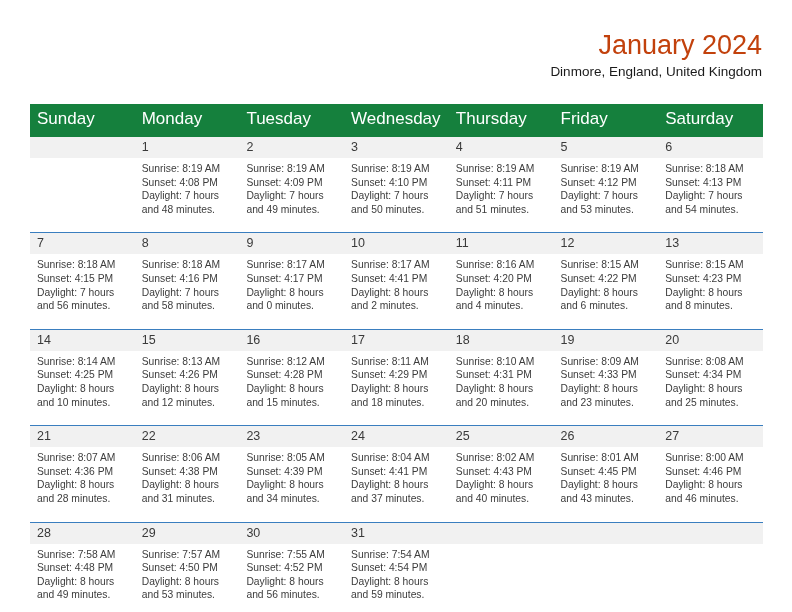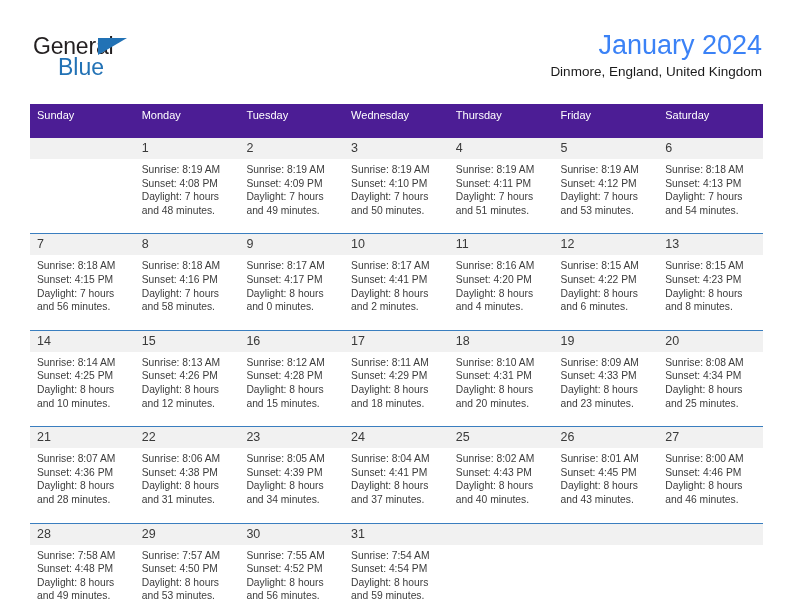--- a/index.html
+++ b/index.html
@@ -65,21 +65,21 @@
     font-weight: 400;
   }
   .title-block {
     position: absolute;
     right: 0;
     top: 0;
     text-align: right;
   }
   .cal-title {
     font-size: 27px;
-    color: #3b82f6;
+    color: #c2410c;
     line-height: 34px;
     white-space: nowrap;
     font-weight: 400;
   }
   .cal-subtitle {
     font-size: 13.5px;
     color: #1a1a1a;
     line-height: 20px;
     margin-top: 0;
     white-space: nowrap;
@@ -92,26 +92,26 @@
     left: 30px;
     top: 104px;
     width: 733px;
   }
   table.cal {
     border-collapse: collapse;
     width: 733px;
     table-layout: fixed;
   }
   table.cal th {
-    background: #4c1d95;
+    background: #15803d;
     color: #ffffff;
-    font-size: 11px;
+    font-size: 17px;
     font-weight: normal;
     text-align: left;
-    padding: 5px 0 17px 7px;
+    padding: 5px 0 8px 7px;
     height: 11px;
     border: none;
   }
   td.daycell {
     vertical-align: top;
     padding: 0;
     border: none;
     border-top: 1.3px solid #3a7ebf;
     height: 76px;
   }
@@ -138,25 +138,20 @@
   .info div { white-space: nowrap; }
   .empty .info { visibility: hidden; }
 </style>
 </head>
 <body>
 
 <div class="page">
 
   <div class="top-bar">
 
-    <div class="brand">
-      <span class="brand-general">General</span>
-      <span class="brand-tri"></span>
-      <span class="brand-blue">Blue</span>
-    </div>
 
     <div class="title-block">
       <div class="cal-title">January 2024</div>
       <div class="cal-subtitle">Dinmore, England, United Kingdom</div>
     </div>
 
   </div>
 
   <div class="cal-wrap">
     <table class="cal">

